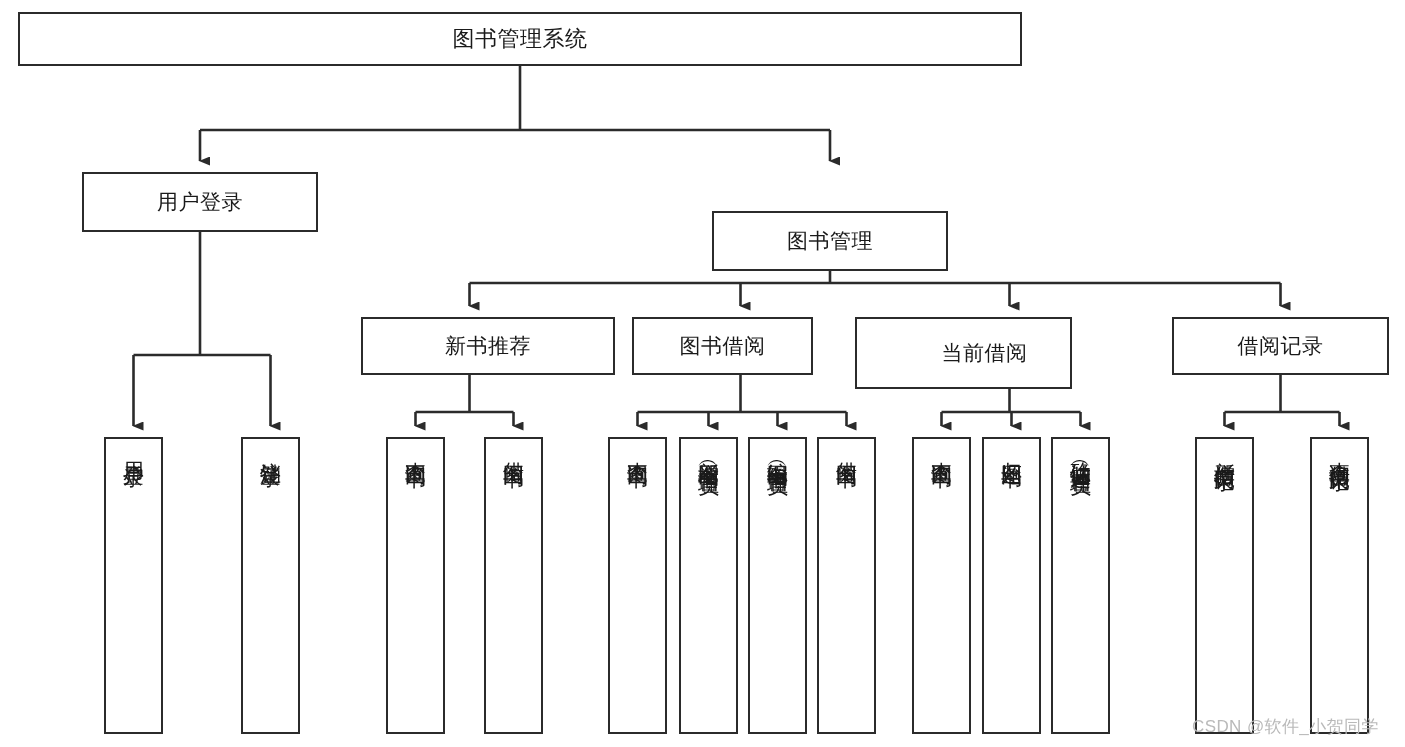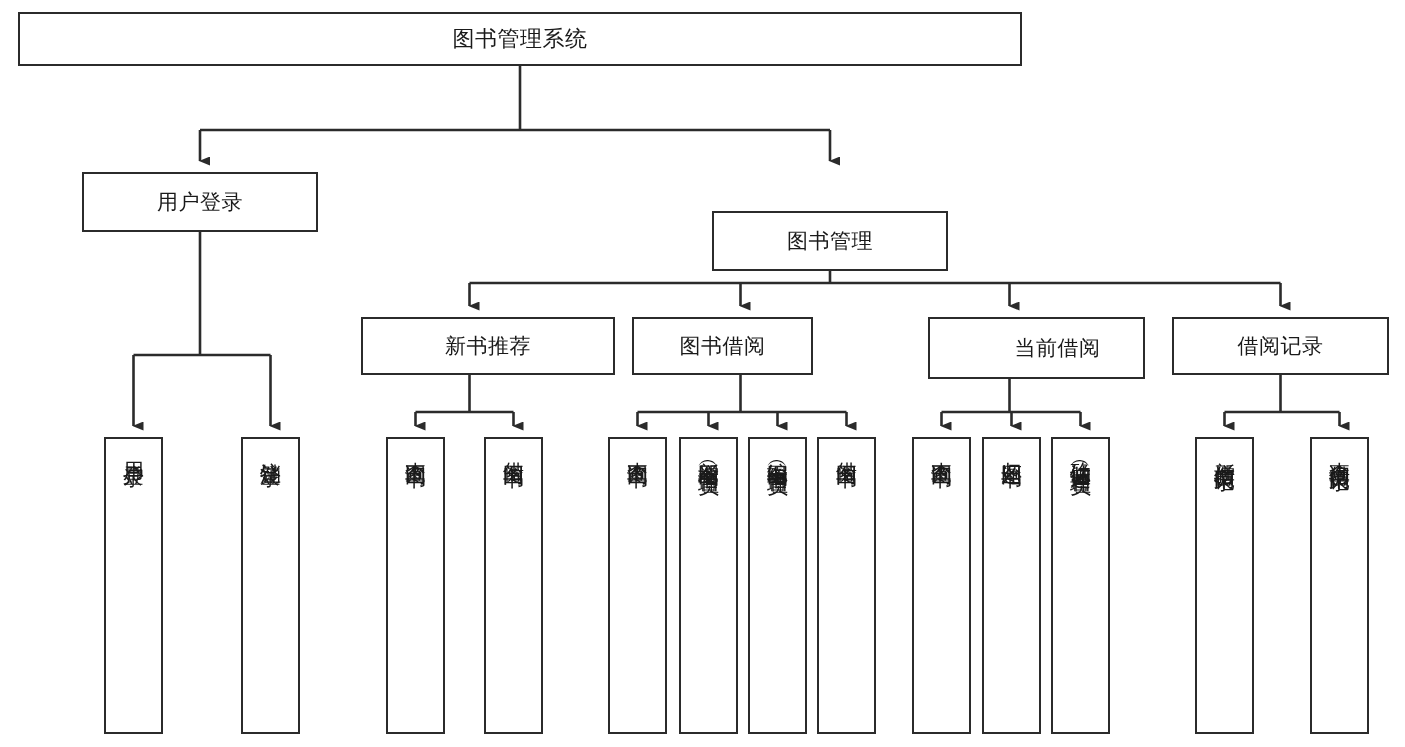--- a/index.html
+++ b/index.html
@@ -132,21 +132,21 @@
       </div>
       <div class="node horiz" style="left: 712px; top: 172px; width: 236px; height: 60px; margin-top: 39px;">
         <span class="node-label">图书管理</span>
       </div>
       <div class="node horiz" style="left: 361px; top: 317px; width: 254px; height: 58px;">
         <span class="node-label">新书推荐</span>
       </div>
       <div class="node horiz" style="left: 632px; top: 317px; width: 181px; height: 58px;">
         <span class="node-label">图书借阅</span>
       </div>
-      <div class="node horiz" style="left: 928px; top: 317px; width: 217px; height: 62px; padding-left: 42px;">
+      <div class="node horiz" style="left: 855px; top: 317px; width: 217px; height: 72px; padding-left: 42px;">
         <span class="node-label">当前借阅</span>
       </div>
       <div class="node horiz" style="left: 1172px; top: 317px; width: 217px; height: 58px;">
         <span class="node-label">借阅记录</span>
       </div>
       <div class="node vert" style="left: 104px; top: 437px; width: 59px; height: 297px;">
         <span class="node-label">用户登录</span>
       </div>
       <div class="node vert" style="left: 241px; top: 437px; width: 59px; height: 297px;">
         <span class="node-label">注销登录</span>
@@ -179,14 +179,15 @@
         <span class="node-label">确认归还（管理员）</span>
       </div>
       <div class="node vert" style="left: 1195px; top: 437px; width: 59px; height: 297px;">
         <span class="node-label">新增借阅记录</span>
       </div>
       <div class="node vert" style="left: 1310px; top: 437px; width: 59px; height: 297px;">
         <span class="node-label">查询借阅记录</span>
       </div>
     </div>
 
+  <div class="watermark" style="left: 1192px; top: 715px;">CSDN @软件_小贺同学</div>
 
 </div>
 
 </body></html>

